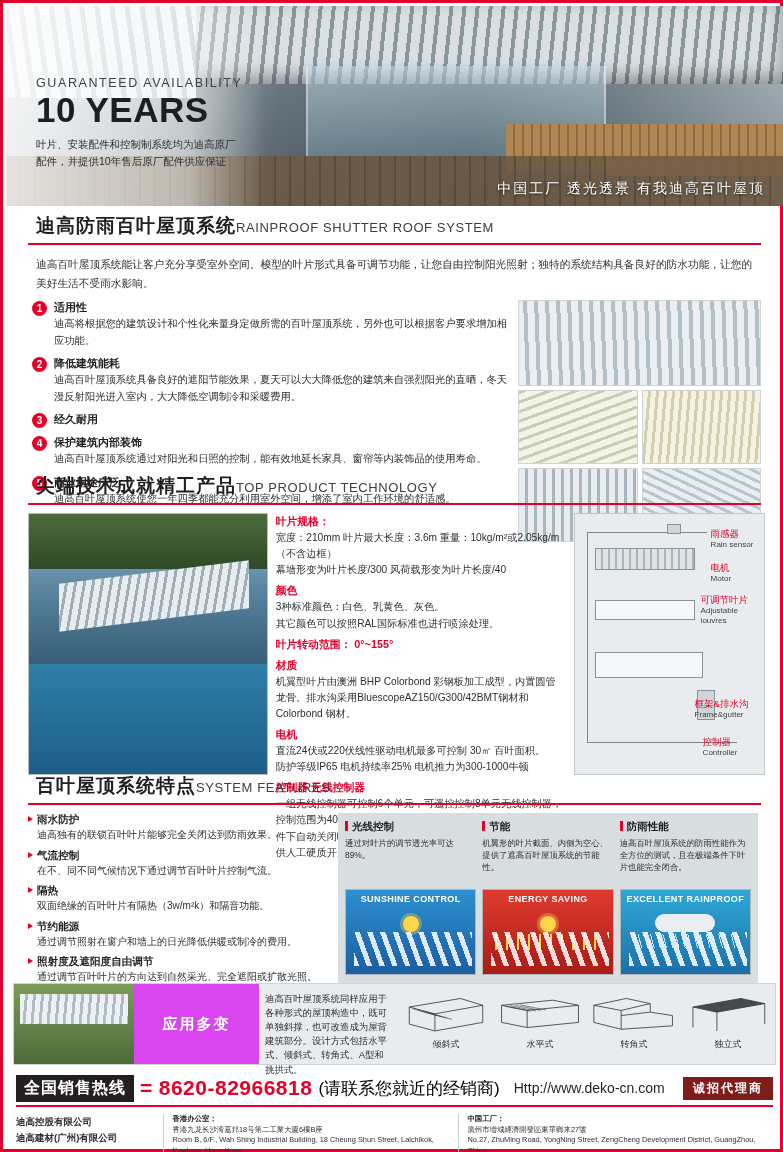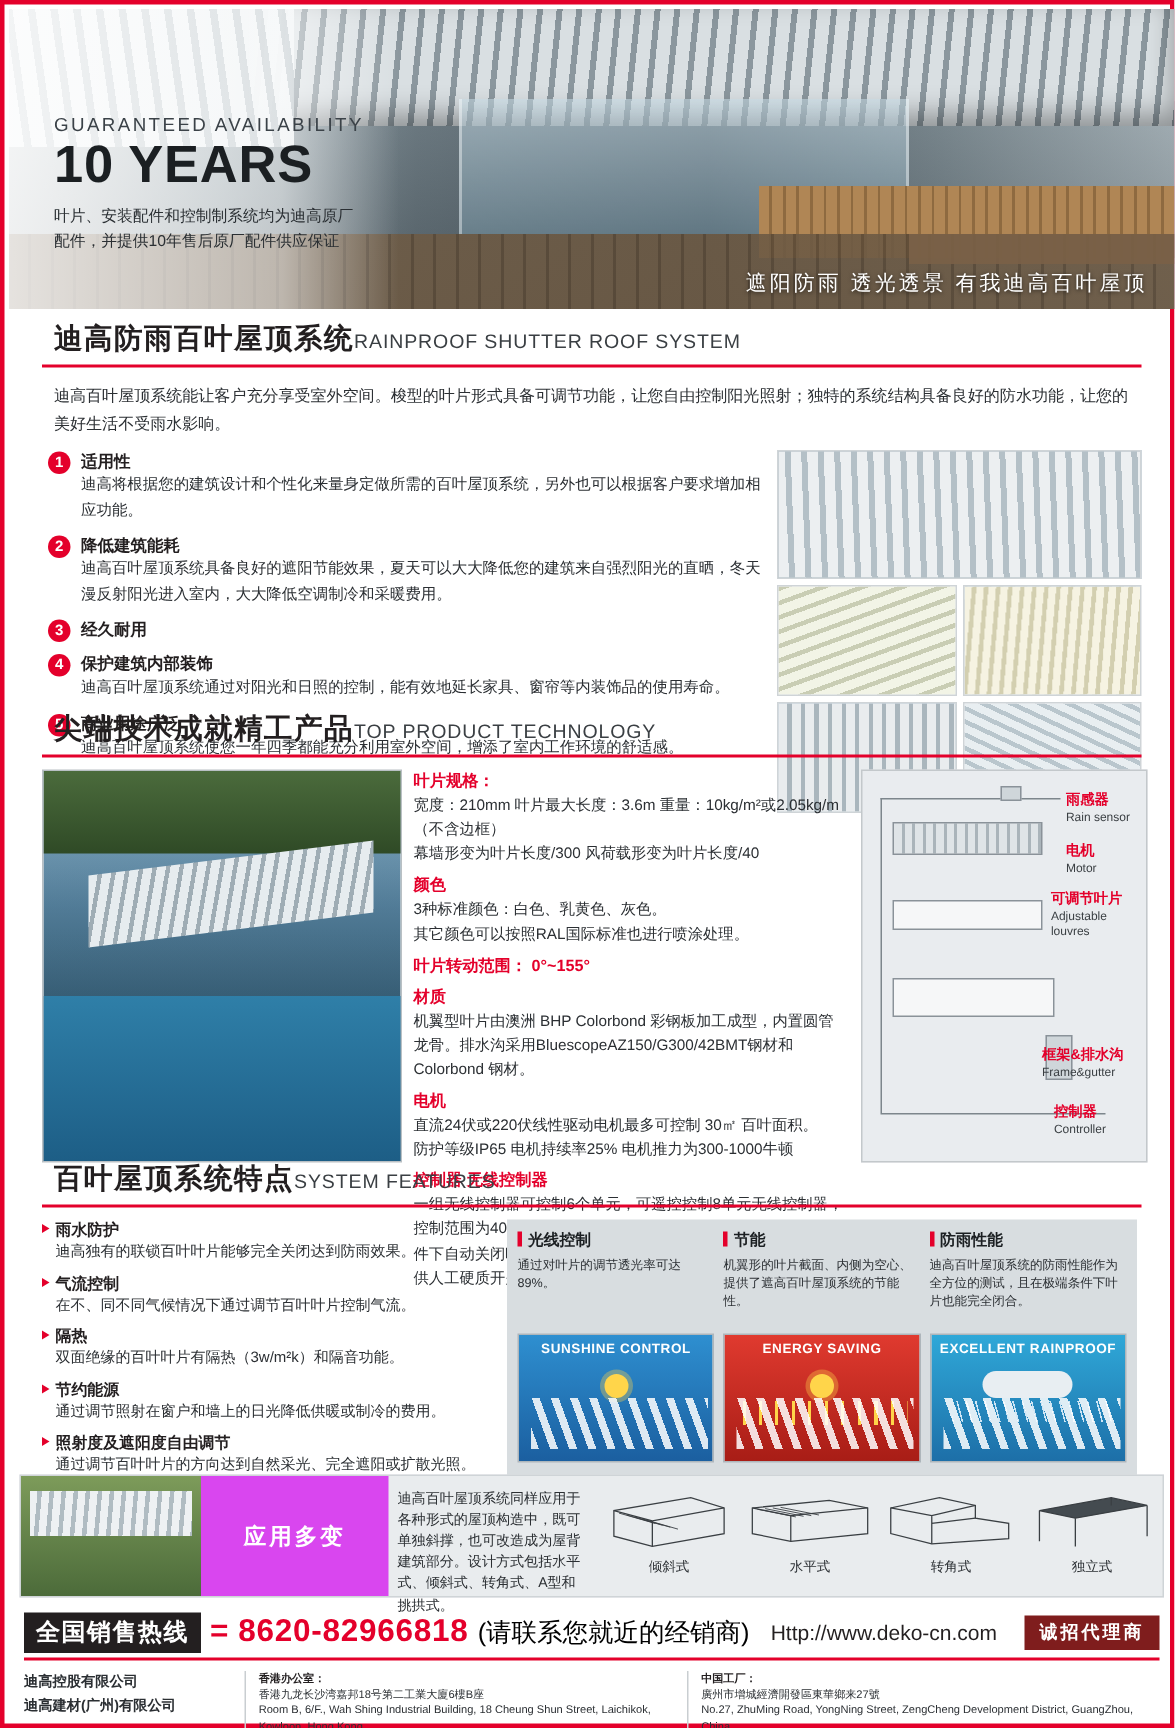--- a/index.html
+++ b/index.html
@@ -143,21 +143,21 @@
     background: linear-gradient(180deg,#4b6b3c,#2f4a26);
   }
   .s2-specs { width:300px; font-size:10.2px; line-height:1.58; color:#2b2f33; }
   .spec-h { color:#e4002b; font-weight:bold; font-size:10.8px; margin-top:4px; }
   .spec-h:first-child { margin-top:0; }
   .s2-diagram {
     width:198px; height:262px; border:1px solid #c3c8cb; background:#e9ecef;
     position:relative;
   }
   .dg-label { position:absolute; font-size:9px; line-height:1.25; }
-  .dg-label .t { color:#e4002b; font-weight:bold; font-size:9.5px; }
+  .dg-label .t { color:#e4002b; font-weight:normal; font-size:9.5px; }
   .dg-label .s { color:#3a3f43; font-size:8px; }
   .dg-box {
     position:absolute; border:1px solid #8a9299; background:#f6f7f8;
   }
   .dg-line { position:absolute; background:#7d868c; }
   
   .s3 { position:absolute; left:3px; top:770px; width:777px; }
   .s3-body { display:flex; gap:10px; padding:8px 20px 0 22px; }
   .s3-left { width:300px; }
   .feat { margin-bottom:6px; }
@@ -270,21 +270,21 @@
       <div class="fence"></div>
       <div class="deck"></div>
       <div class="table"></div>
     </div>
     <div class="hero-overlay"></div>
     <div class="hero-text">
       <div class="hero-guarantee">GUARANTEED  AVAILABILITY</div>
       <div class="hero-years">10 YEARS</div>
       <div class="hero-cn">叶片、安装配件和控制制系统均为迪高原厂配件，并提供10年售后原厂配件供应保证</div>
     </div>
-    <div class="hero-tagline">遮阳防雨  透光透景  有我迪高百叶屋顶</div>
+    <div class="hero-tagline">中国工厂  透光透景  有我迪高百叶屋顶</div>
   </div>
 
   <div class="s1">
     <div class="sec-title">
       <span class="cn">迪高防雨百叶屋顶系统</span>
       <span class="en">RAINPROOF SHUTTER ROOF SYSTEM</span>
     </div>
     <div class="redline"></div>
     <div class="s1-intro">迪高百叶屋顶系统能让客户充分享受室外空间。梭型的叶片形式具备可调节功能，让您自由控制阳光照射；独特的系统结构具备良好的防水功能，让您的美好生活不受雨水影响。</div>
     <div class="s1-body">

